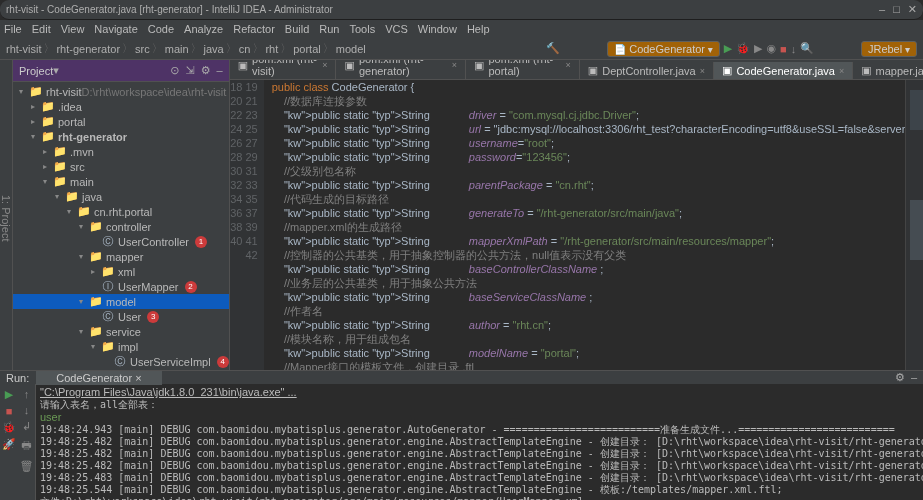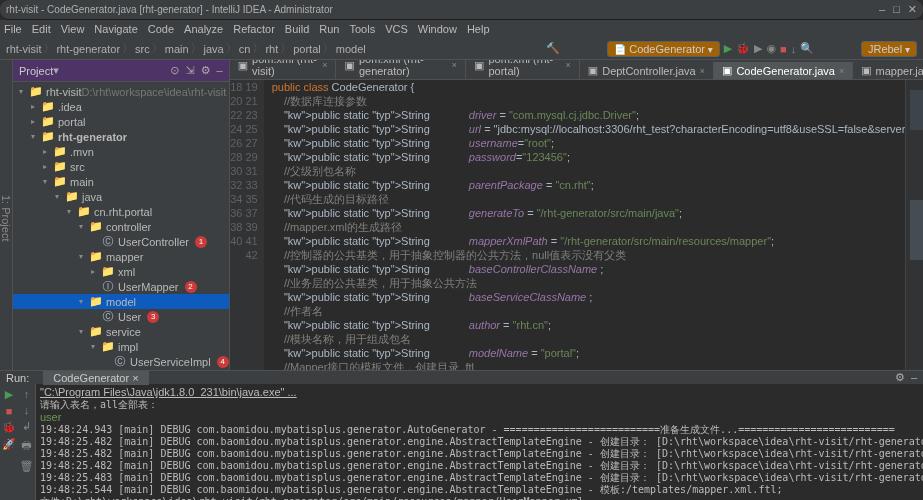--- a/index.html
+++ b/index.html
@@ -37,21 +37,21 @@
 .codelines { flex: 1; padding-left: 8px; line-height: 14px; white-space: pre; overflow: hidden; }
 .kw { color: #cc7832; }
 .str { color: #6a8759; }
 .fld { color: #9876aa; font-style: italic; margin-left: 36px; }
 .cmt { color: #808080; }
 .minimap { width: 60px; background: #313335; border-left: 1px solid #444; position: relative; }
 .minimap .mblock { position: absolute; left: 4px; right: 4px; background: #4a5560; height: 40px; top: 10px; opacity: 0.5; }
 .minimap .mblock2 { position: absolute; left: 4px; right: 4px; background: #5a6570; height: 60px; top: 120px; opacity: 0.5; }
 .run-panel { height: 140px; background: #2b2b2b; border-top: 1px solid #515151; display: flex; flex-direction: column; }
 .run-header { height: 18px; background: #3c3f41; display: flex; align-items: center; padding: 0 6px; color: #ccc; font-size: 10px; justify-content: space-between; }
-.run-tab { background: #515658; padding: 1px 10px; margin-left: 11px; }
+.run-tab { background: #515658; padding: 1px 20px; margin-left: 4px; }
 .run-body { flex: 1; display: flex; }
 .run-toolstrip { width: 18px; background: #3c3f41; display: flex; flex-direction: column; align-items: center; gap: 4px; padding-top: 4px; color: #888; }
 .run-toolstrip2 { width: 18px; background: #3c3f41; display: flex; flex-direction: column; align-items: center; gap: 4px; padding-top: 4px; color: #888; border-right: 1px solid #515151; }
 .console { flex: 1; font-family: "Consolas", monospace; font-size: 10px; line-height: 12px; padding: 2px 4px; white-space: pre; overflow: hidden; color: #bbb; }
 .console .grn { color: #6a9955; }
 .play { color: #499c54; }
 .stop { color: #c75450; }
 .crumb-folder { color: #afafaf; }
 </style>
 </head>

